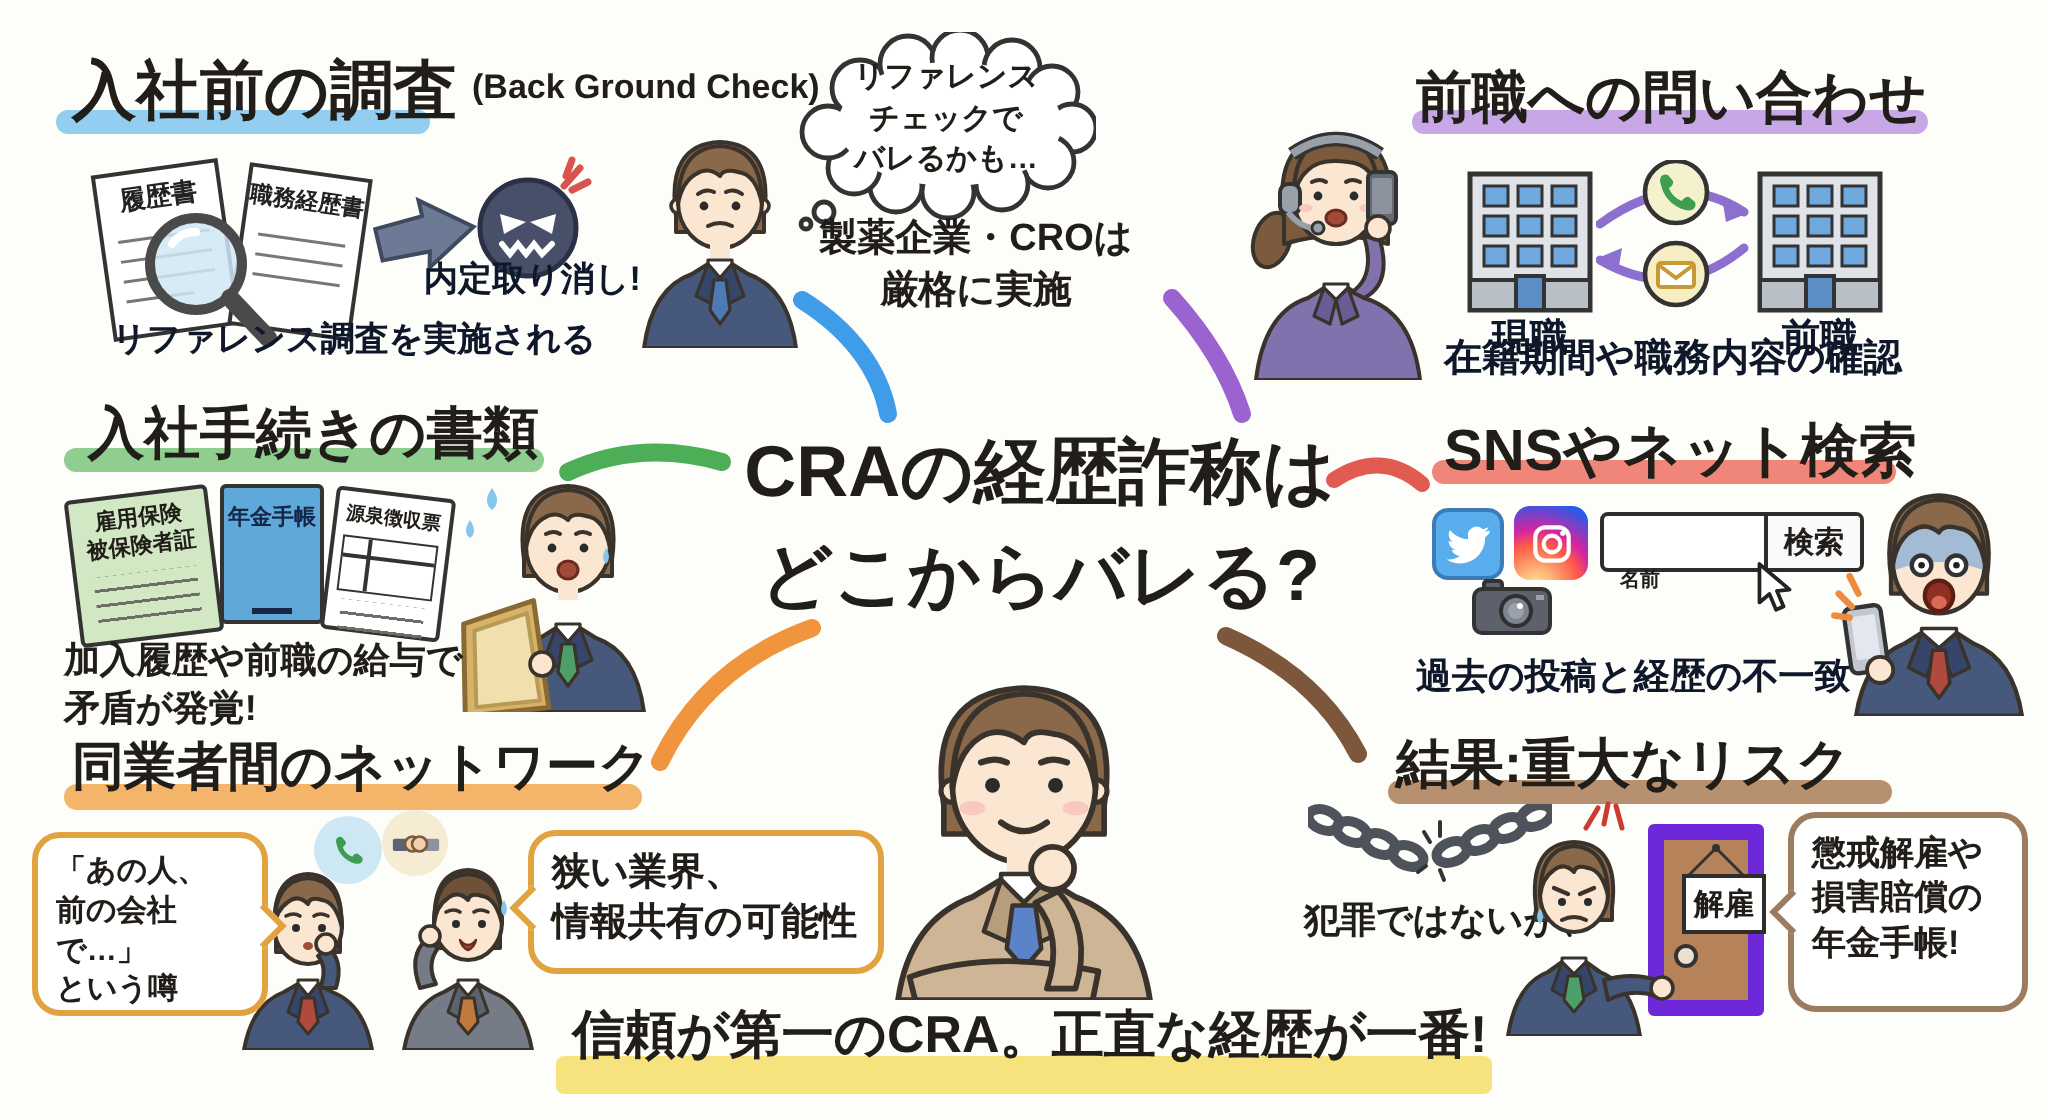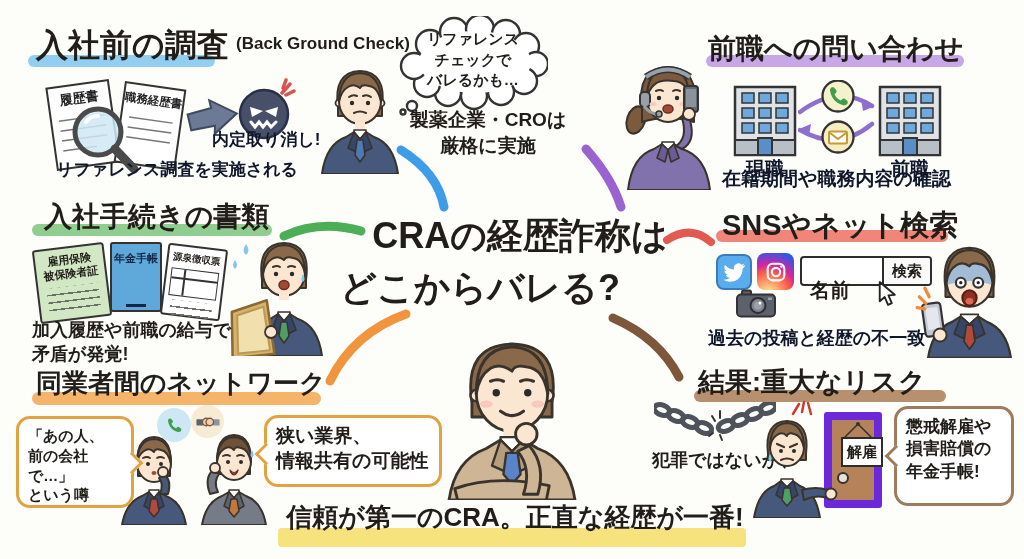--- a/index.html
+++ b/index.html
@@ -14,21 +14,21 @@
   .bubble .txt{padding:7px 9px;font-weight:700;line-height:1.32;}
   .tail-r{position:absolute;width:13px;height:13px;background:#fff;right:-9px;top:42%;
     border-top:3px solid #e2a23f;border-right:3px solid #e2a23f;transform:rotate(45deg);}
   .tail-l{position:absolute;width:13px;height:13px;background:#fff;left:-9px;top:42%;
     border-bottom:3px solid #e2a23f;border-left:3px solid #e2a23f;transform:rotate(45deg);}
   .minibubble{position:absolute;border-radius:50%;z-index:4;display:flex;align-items:center;justify-content:center;}
   .doc{position:absolute;border:2px solid #333;border-radius:3px;z-index:2;box-sizing:border-box;}
   .lines{background:repeating-linear-gradient(180deg,transparent 0 6px,#6b6f66 6px 7.5px);}
   .searchbox{position:absolute;width:132px;height:30px;background:#fff;border:2.5px solid #2d2d2d;
     border-radius:4px;display:flex;align-items:center;z-index:3;box-sizing:border-box;}
-  .searchbox .val{flex:1;padding-left:8px;font-size:20px;font-weight:700;margin-top:38px;}
+  .searchbox .val{flex:1;padding-left:8px;font-size:10px;font-weight:700;margin-top:38px;}
   .searchbox .btn{width:46px;height:100%;border-left:2.5px solid #2d2d2d;display:flex;align-items:center;
     justify-content:center;font-size:15px;font-weight:800;background:#fafafa;border-radius:0 2px 2px 0;}
   .sq-icon{position:absolute;border-radius:8px;display:flex;align-items:center;justify-content:center;z-index:3;}
   .door{position:absolute;width:58px;height:96px;background:#b5825a;border:8px solid #6d28d9;border-radius:3px;z-index:2;box-sizing:border-box;}
   .doorsign{position:absolute;left:9px;top:17px;width:38px;height:26px;background:#fff;border:2px solid #2d2d2d;
     display:flex;align-items:center;justify-content:center;font-size:15px;font-weight:800;}
   .doorknob{position:absolute;left:5px;top:52px;width:8px;height:8px;border-radius:50%;background:#e9e1d2;border:2px solid #333;}
   .hl{position:absolute;background:#f7e37d;border-radius:4px;z-index:1;}
   svg{display:block;}
 </style>
@@ -263,21 +263,21 @@
     <path d="M68 82 L74 98 L66 102 L62 89 Z" fill="#36466b" stroke="#3a332c" stroke-width="1.6"></path>
     <path d="M59 90 L65 90 L67 104 L62 111 L57 104 Z" fill="#4e9e67" stroke="#3a332c" stroke-width="1.6"></path>
     <g transform="rotate(-6 30 100)">
       <path d="M8 124 L12 78 L48 70 L50 124 Z" fill="#d9b26a" stroke="#8a6a33" stroke-width="2.5"></path>
       <path d="M14 120 L17 82 L44 76 L46 120 Z" fill="#f1dfae" stroke="#b89a56" stroke-width="2"></path>
     </g>
     <circle cx="49" cy="100" r="6" fill="#fbe7d1" stroke="#3a332c" stroke-width="1.8"></circle>
   </svg>
 
   <div class="abs t" style="left:340px;top:212px;width:360px;text-align:center;font-size:36px;z-index:3;">CRAの経歴詐称は</div>
-  <div class="abs t" style="left:340px;top:264px;width:360px;text-align:left;font-size:36px;z-index:3;">どこからバレる?</div>
+  <div class="abs t" style="left:340px;top:264px;width:360px;text-align:center;font-size:36px;z-index:3;">どこからバレる?</div>
 
   <svg class="abs" style="left:426px;top:334px;z-index:2" width="172" height="166" viewBox="0 0 120 116" stroke-linejoin="round">
     <path d="M32 48 Q26 8 60 7 Q94 8 88 48 L88 58 L32 58 Z" fill="#8a684a" stroke="#3a332c" stroke-width="2"></path>
     <circle cx="35" cy="43" r="4" fill="#fbe7d1" stroke="#3a332c" stroke-width="1.8"></circle>
     <circle cx="85" cy="43" r="4" fill="#fbe7d1" stroke="#3a332c" stroke-width="1.8"></circle>
     <ellipse cx="60" cy="41" rx="25" ry="27" fill="#fbe7d1" stroke="#3a332c" stroke-width="2"></ellipse>
     <path d="M35 42 Q35 10 60 9 Q85 10 85 42 Q82 24 70 23 Q62 21 60 26 Q52 20 45 24 Q37 29 35 42 Z" fill="#8a684a" stroke="#3a332c" stroke-width="2"></path>
     <path d="M45 33 Q50 31 54 33 M66 33 Q70 31 75 33" stroke="#3a332c" stroke-width="2.2" fill="none" stroke-linecap="round"></path>
     <circle cx="49" cy="41" r="2.6" fill="#2b2b2b"></circle>
       <circle cx="71" cy="41" r="2.6" fill="#2b2b2b"></circle>

